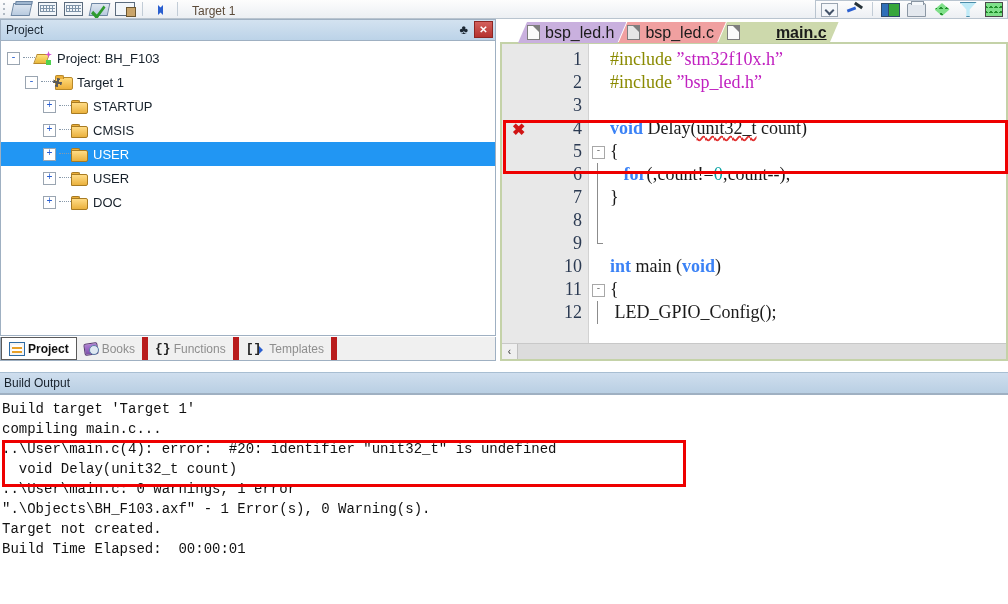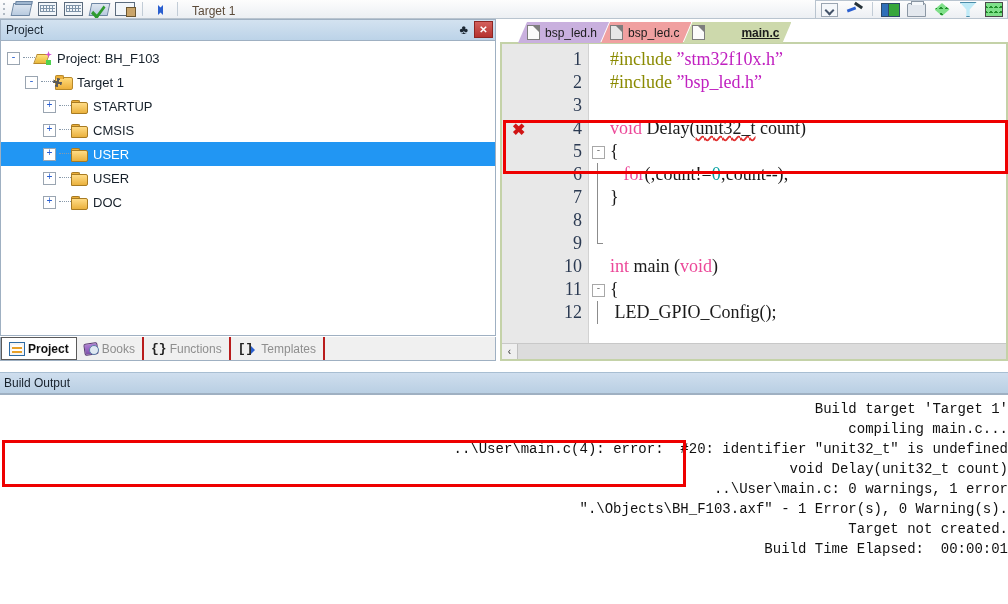--- a/index.html
+++ b/index.html
@@ -155,21 +155,21 @@
     position: absolute; left: 0; top: 337px;
     width: 496px; height: 24px;
     background: #f0f0f0;
     border-left: 1px solid #9fb0c2; border-right: 1px solid #9fb0c2; border-bottom: 1px solid #9fb0c2;
     box-sizing: border-box;
     display: flex; align-items: stretch;
   }
   .ptab {
     display: flex; align-items: center; gap: 3px;
     padding: 0 7px; font-size: 12px; color: #8e8e8e;
-    border-right: 2px solid #b91c1c;
+    border-right: 6px solid #b91c1c;
     cursor: pointer; white-space: nowrap;
   }
   .ptab.active {
     background: #ffffff; color: #111;
     font-weight: bold;
     border: 1px solid #5a5a5a;
     margin: 0; border-right-color:#5a5a5a;
   }
   .ic-projsm{width:14px;height:12px;background:#f5f5f5;border:1px solid #2d6aa3;position:relative;flex:none;}
   .ic-projsm:after{content:"";position:absolute;left:2px;top:2px;right:2px;bottom:2px;background:repeating-linear-gradient(0deg,#e8a12a 0 2px,#fff 2px 4px);}
@@ -188,21 +188,21 @@
   .edit-tabs {
     position: absolute; left: 0; top: 0;
     height: 24px; width: 508px;
     display: flex; align-items: flex-end;
     background: #ffffff;
   }
   .etab {
     height: 21px;
     display: flex; align-items: center; gap: 5px;
     padding: 0 12px 0 9px;
-    font-size: 12px; color: #1b1b1b;
+    font-size: 16px; color: #1b1b1b;
     position: relative;
     cursor: pointer;
     margin-right: -8px;
     clip-path: polygon(9px 0, 100% 0, calc(100% - 9px) 100%, 0 100%);
     white-space: nowrap;
   }
   .etab.t-h { background: #c9b0de; }
   .etab.t-c { background: #f0a0a0; }
   .etab.t-active { background: #cdd9ac; z-index: 3; gap: 36px; }
   .etab .lbl-active { text-decoration: underline; font-weight: bold; }
@@ -270,21 +270,21 @@
     position: absolute; left: 95px; top: 0; width: 1px; height: 23px; background: #8c8c8c;
   }
   .cl-bar.end { height: 12px; }
   .cl-bar.endcap:after { content:""; position:absolute; left:0; top:11px; width:6px; height:1px; background:#8c8c8c; }
   .cl-txt {
     position: absolute; left: 108px;
     color: #1a1a1a;
   }
   .k-inc { color: #8a8a00; }
   .k-str { color: #c020c0; }
-  .k-kw  { color: #ec4899; }
+  .k-kw  { color: #3b82f6; font-weight: bold; }
   .k-num { color: #00a0a0; }
   .squig {
     text-decoration: underline wavy #e03030;
     text-decoration-skip-ink: none;
     text-align: right;
   }
   .hscroll {
     position: absolute; left: 0; right: 0; bottom: 0;
     height: 15px; background: #dcdcdc;
     border-top: 1px solid #c8c8c8;
@@ -314,21 +314,21 @@
   }
   .build-body {
     position: relative;
     padding: 4px 0 0 2px;
     font-family: "Liberation Mono", monospace;
     font-size: 14px;
     line-height: 20px;
     color: #111;
     white-space: pre;
   }
-  .bline { height: 20px; text-align: right; }
+  .bline { height: 20px; }
 
   
   .anno {
     position: absolute;
     border: 3px solid #ee0000;
     pointer-events: none;
     z-index: 50;
     box-sizing: border-box;
   }
   #anno-code  { left: 503px; top: 120px; width: 505px; height: 54px; }

